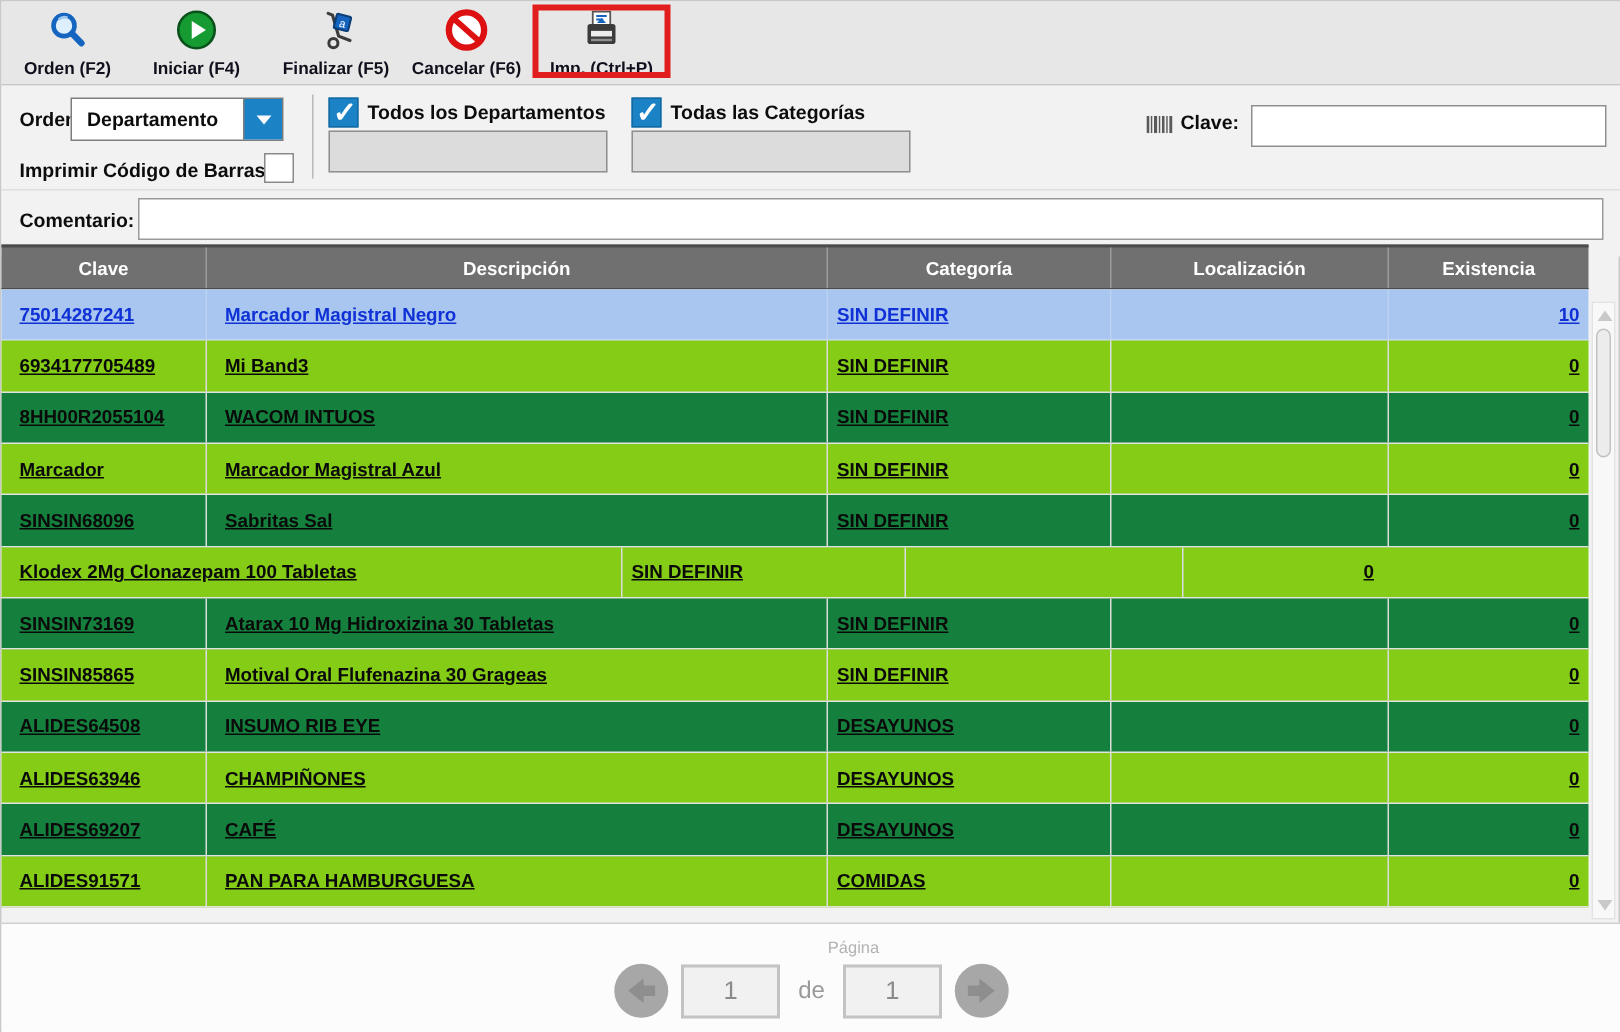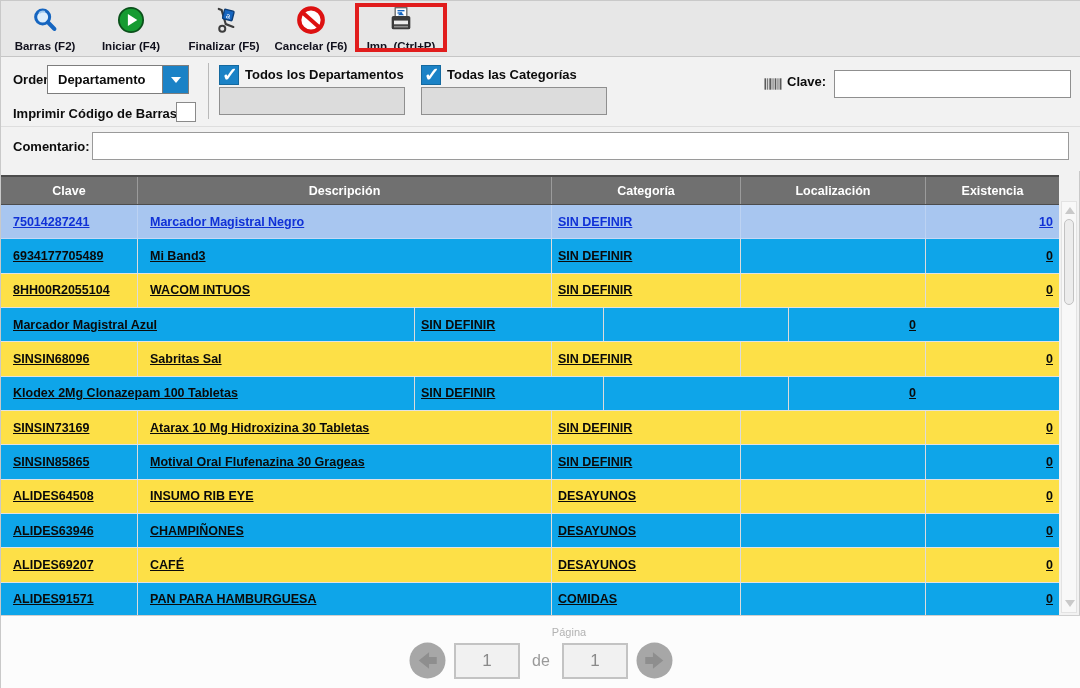--- a/index.html
+++ b/index.html
@@ -41,27 +41,27 @@
   #dis-deptos { left:218px; }
   #dis-cats { left:420px; }
   .barcode-icon { position:absolute; left:763px; top:19px; }
   .clave-label { position:absolute; left:786px; top:17px; }
   .clave-input { position:absolute; left:833px; top:13px; width:237px; height:28px; background:#fff; border:1px solid #8f8f8f; font-size:13px; padding:0 6px; }
   .filters .hsep { position:absolute; left:0; top:69px; width:1080px; height:1px; background:#dedede; }
   .comentario-label { position:absolute; left:12px; top:82px; }
   .comentario-input { position:absolute; left:91px; top:75px; width:977px; height:28px; background:#fff; border:1px solid #9a9a9a; font-size:13px; padding:0 6px; }
 
   
-  .table { position:absolute; left:0; top:174px; width:1058px; height:442px; }
+  .table { position:absolute; left:0; top:162px; width:1058px; height:442px; }
   .thead { display:flex; height:30px; background:#707070; border-top:2px solid #4c4c4c; border-bottom:1px solid #4c4c4c; }
   .th { color:#fff; font-size:12.5px; font-weight:bold; display:flex; align-items:center; justify-content:center; border-right:1px solid #9b9b9b; }
   .th:last-child { border-right:none; }
   .tbody { height:412px; display:flex; flex-direction:column; background:#fff; }
-  .trow { display:flex; height:34.33px; min-height:34.33px; border-bottom:1px solid #e2e2e2; background:#0ea5e9; cursor:pointer; }
-  .trow.even { background:#fde047; }
+  .trow { display:flex; height:34.33px; min-height:34.33px; border-bottom:1px solid #e2e2e2; background:#84cc16; cursor:pointer; }
+  .trow.even { background:#15803d; }
   .trow.selected { background:#a8c6f0; border-bottom:1px solid #c4d8f5; }
   .trow.selected .cell { color:#1031d6; border-right-color:#bcd2f2; }
   .cell { font-size:12.5px; font-weight:bold; color:#0a0a0a; display:flex; align-items:center; border-right:1px solid #dcdcdc; overflow:hidden; white-space:nowrap;text-decoration:underline; }
   .cell:last-child { border-right:none; }
   .c-clave { width:137px; padding-left:12px; }
   .c-desc  { width:414px; padding-left:12px; }
   .c-cat   { width:189px; padding-left:6px; }
   .c-loc   { width:185px; }
   .c-exi   { width:133px; justify-content:flex-end; padding-right:6px; }
 
@@ -87,21 +87,21 @@
 
   <div class="toolbar">
     <div class="tb-btn" id="btn-buscar">
       <span class="tb-icon">
         <svg viewBox="0 0 24 24" width="28" height="28">
           <circle cx="10" cy="9.5" r="6" fill="#ddeefc" stroke="#1565c0" stroke-width="2.6"></circle>
           <path d="M7 6 a5 5 0 0 1 5 -1" fill="none" stroke="#9ec8ee" stroke-width="1.6"></path>
           <line x1="14.6" y1="14" x2="20" y2="19.6" stroke="#1565c0" stroke-width="3.6" stroke-linecap="round"></line>
         </svg>
       </span>
-      <span class="tb-label">Barras (F2)</span>
+      <span class="tb-label">Orden (F2)</span>
     </div>
     <div class="tb-btn" id="btn-iniciar">
       <span class="tb-icon">
         <svg viewBox="0 0 24 24" width="28" height="28">
           <circle cx="12" cy="12" r="10.4" fill="#159b31" stroke="#0b511b" stroke-width="1.5"></circle>
           <polygon points="9.3,6.8 17.4,12 9.3,17.2" fill="#fff"></polygon>
         </svg>
       </span>
       <span class="tb-label">Iniciar (F4)</span>
     </div>
@@ -210,20 +210,21 @@
 
     <div class="trow even">
       <div class="cell c-clave">8HH00R2055104</div>
       <div class="cell c-desc">WACOM INTUOS</div>
       <div class="cell c-cat">SIN DEFINIR</div>
       <div class="cell c-loc"></div>
       <div class="cell c-exi">0</div>
     </div>
 
     <div class="trow">
+      <div class="cell c-clave">Marcador</div>
       <div class="cell c-desc">Marcador Magistral Azul</div>
       <div class="cell c-cat">SIN DEFINIR</div>
       <div class="cell c-loc"></div>
       <div class="cell c-exi">0</div>
     </div>
 
     <div class="trow even">
       <div class="cell c-clave">SINSIN68096</div>
       <div class="cell c-desc">Sabritas Sal</div>
       <div class="cell c-cat">SIN DEFINIR</div>

